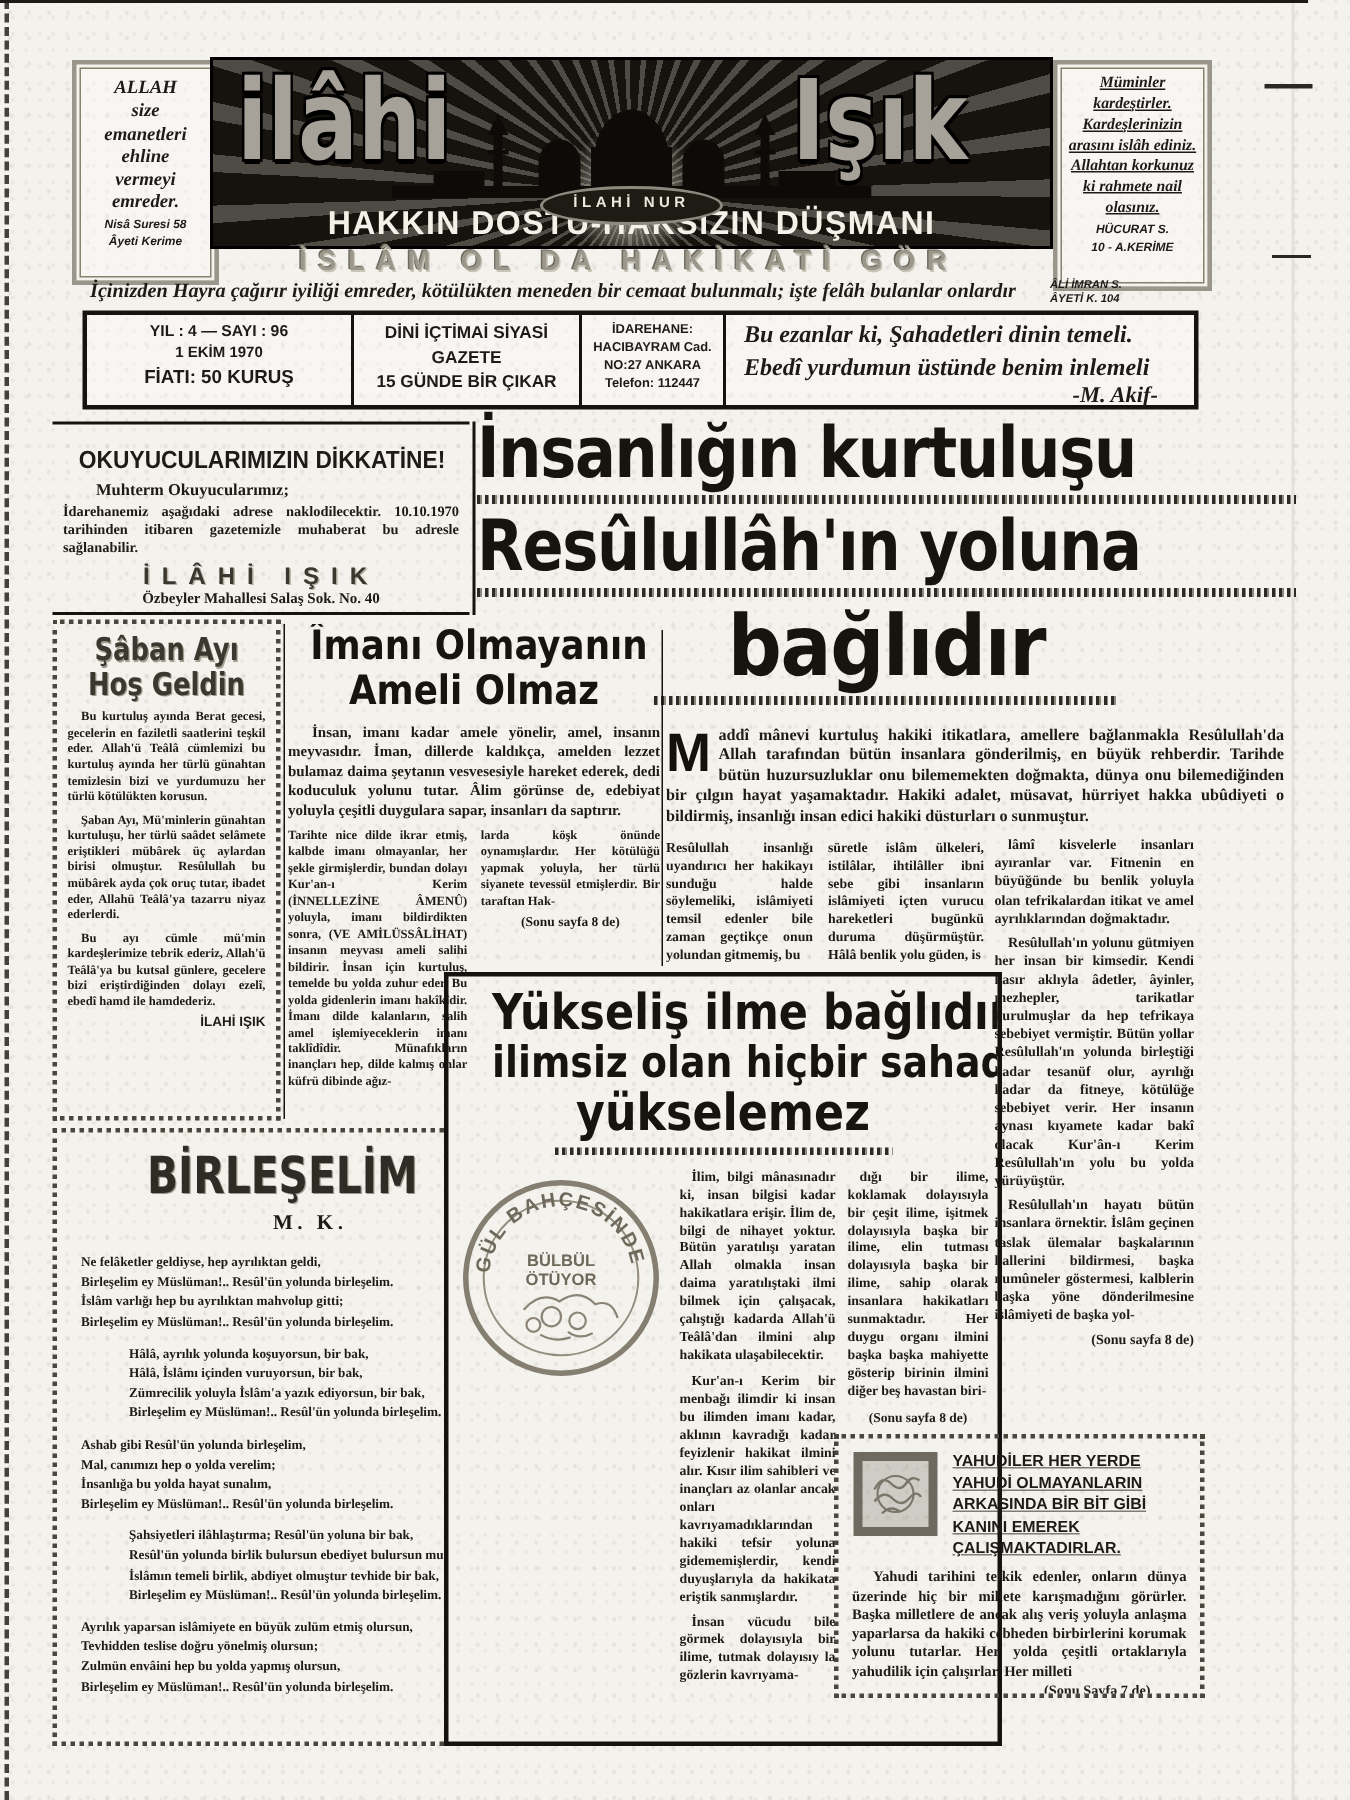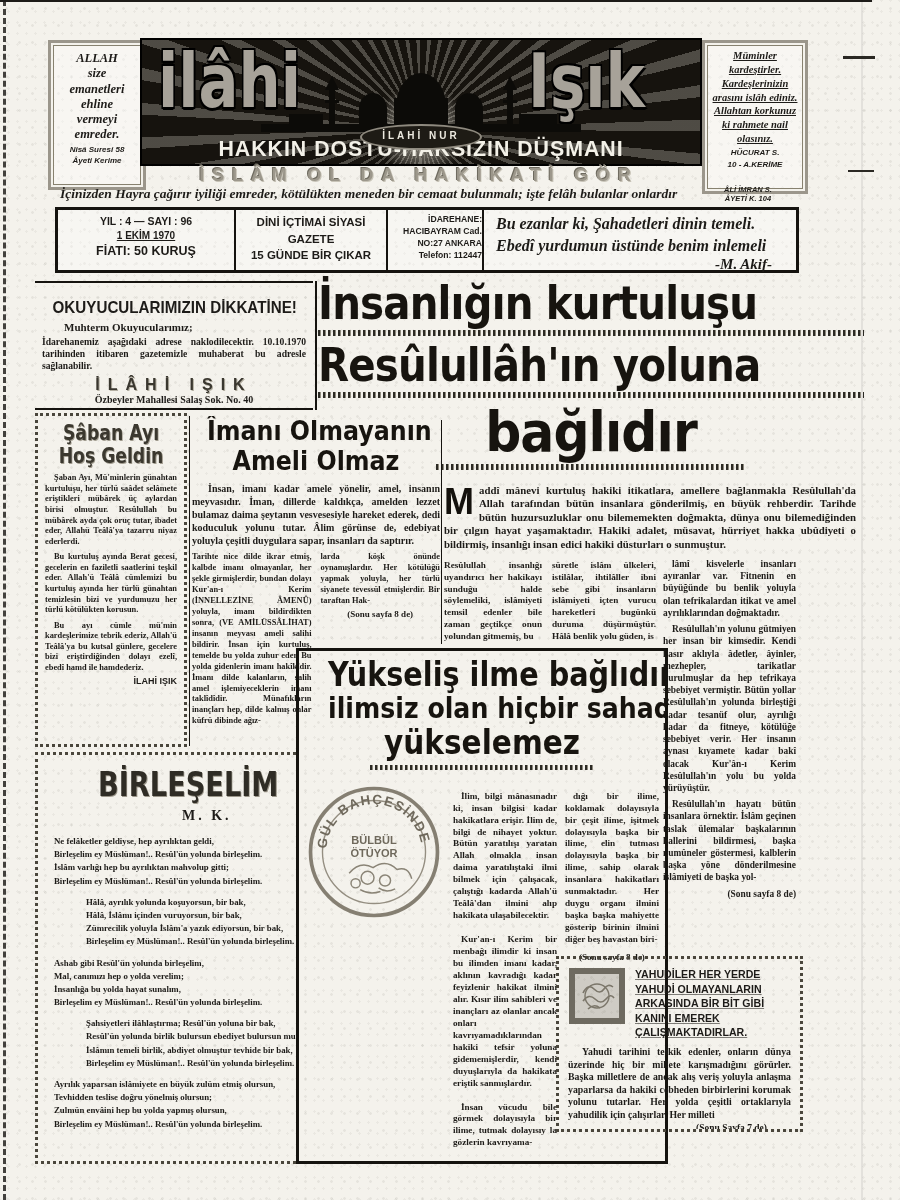--- a/index.html
+++ b/index.html
@@ -36,32 +36,32 @@
     font:bold 10px/20px "Liberation Sans",sans-serif;letter-spacing:3px;text-align:center;z-index:3;}
   .mh-mosque{position:absolute;left:119px;bottom:32px;z-index:1;}
   .mh-slogan{position:absolute;left:0;bottom:3px;width:100%;text-align:center;color:#f3f1e8;
     font:bold 22px/1.1 "Liberation Sans",sans-serif;letter-spacing:1px;z-index:2;transform:scaleX(.97);}
   .mh-slogan2{left:140px;top:165px;width:558px;text-align:center;color:#9c978b;
     font:bold 19px/1 "Liberation Sans",sans-serif;letter-spacing:8px;transform:scaleX(.96);
     text-shadow:1px 1px 0 #c8c4b8,-1px -1px 0 #6e6a5f;}
   .mh-right{left:702px;top:40px;width:92px;height:142px;padding:6px 4px 0;}
   .mh-right .txt{font:italic bold 10.5px/1.32 "Liberation Serif",serif;text-align:center;text-decoration:underline;}
   .hadith{left:60px;top:187px;width:634px;font:italic bold 13.5px/1 "Liberation Serif",serif;white-space:nowrap;}
-  .hadith-src{left:700px;top:185px;width:96px;font:bold italic 7.5px/1.25 "Liberation Sans",sans-serif;text-align:center;}
+  .hadith-src{left:700px;top:185px;width:96px;font:bold italic 7.5px/1.25 "Liberation Sans",sans-serif;}
   
   .info{left:55px;top:207px;width:738px;height:60px;border:3px solid #15130f;display:flex;background:rgba(255,255,255,.3);}
   .info>div{border-right:2px solid #15130f;box-sizing:border-box;}
   .info>div:last-child{border-right:none;}
   .i-c1{width:178px;text-align:center;padding-top:5px;font-family:"Liberation Sans",sans-serif;}
   .i-c1 .a{font:bold 10.5px/1.3 "Liberation Sans",sans-serif;}
-  .i-c1 .b{font:bold 10px/1.3 "Liberation Sans",sans-serif;text-decoration:underline;}
+  .i-c1 .b{font:bold 10px/1.3 "Liberation Sans",sans-serif;}
   .i-c1 .c{font:bold 12.5px/1.5 "Liberation Sans",sans-serif;}
   .i-c2{width:152px;text-align:center;padding-top:4px;}
   .i-c2 div{font:bold 11.5px/1.45 "Liberation Sans",sans-serif;}
-  .i-c3{width:96px;text-align:right;padding-top:4px;}
+  .i-c3{width:96px;text-align:center;padding-top:4px;}
   .i-c3 div{font:bold 8.6px/1.38 "Liberation Sans",sans-serif;}
   .i-c4{flex:1;padding:3px 10px 0 12px;}
   .i-c4 .v{font:italic bold 16px/1.35 "Liberation Serif",serif;white-space:nowrap;}
   .i-c4 .sig{text-align:right;font:italic bold 15px/1.1 "Liberation Serif",serif;padding-right:14px;}
   
   .ann{left:35px;top:281px;width:278px;height:129px;border-top:2px solid #15130f;border-bottom:2px solid #15130f;
     padding:15px 7px 0;box-sizing:border-box;overflow:hidden;}
   .ann-title{text-align:center;font:bold 16.5px/1.1 "Liberation Sans",sans-serif;transform:scaleX(.92);white-space:nowrap;}
   .ann-sal{font:bold 11px/1.2 "Liberation Serif",serif;margin:5px 0 2px 22px;}
   .ann-body{font:bold 9.6px/1.24 "Liberation Serif",serif;text-align:justify;}
@@ -109,21 +109,21 @@
   .yt1{font-size:33px;}
   .yt2{font-size:29px;}
   .yt3{font-size:34px;}
   .yuk-bar{width:225px;height:5px;margin:4px auto 9px;
     background:repeating-linear-gradient(90deg,#2c2a24 0 2px,#8d897d 2px 3px,rgba(0,0,0,0) 3px 5px);}
   .yuk-row{display:flex;gap:8px;}
   .stamp-cell{width:140px;flex:none;padding-top:4px;}
   .ycol{font:bold 9.2px/1.3 "Liberation Serif",serif;text-align:justify;}
   .ycol1{width:104px;flex:none;}
   .ycol2{flex:1;}
-  .ycol p{margin:12px 0 5px;text-indent:8px;font-family:Liberation Serif, serif;}
+  .ycol p{margin:0 0 5px;text-indent:8px;font-family:Liberation Serif, serif;}
   .y-cont{font:bold 9px/1.4 "Liberation Serif",serif;text-align:center;}
   
   .poem{left:35px;top:752px;width:261px;height:412px;border-left:3px dotted #4a463c;border-top:3px dotted #4a463c;
     border-bottom:3px dotted #4a463c;box-sizing:border-box;padding:12px 0 0 16px;overflow:hidden;}
   .poem-title{font:bold 34px/1 "DejaVu Sans",sans-serif;transform:scaleX(.8);transform-origin:left top;
     margin-left:44px;color:#2f2c25;text-shadow:1px 1px 0 #9b968a;white-space:nowrap;}
   .poem-author{font:bold 14px/1 "Liberation Serif",serif;letter-spacing:3px;margin:8px 0 12px 128px;}
   .stanza{margin-bottom:8px;}
   .stanza.ind{padding-left:32px;}
   .pline{font:bold 8.8px/1.5 "Liberation Serif",serif;white-space:nowrap;}
@@ -238,22 +238,22 @@
     <div class="hl-bar"></div>
     <div class="hl">Resûlullâh'ın yoluna</div>
     <div class="hl-bar"></div>
     <div class="hl hl3">bağlıdır</div>
     <div class="hl-bar hl-bar3"></div>
   </section>
 
   <aside class="abs saban">
     <div class="saban-title">Şâban Ayı</div>
     <div class="saban-title">Hoş Geldin</div>
+    <p>Bu kurtuluş ayında Berat gecesi, gecelerin en faziletli saatlerini teşkil eder. Allah'ü Teâlâ cümlemizi bu kurtuluş ayında her türlü günahtan temizlesin bizi ve yurdumuzu her türlü kötülükten korusun.</p>
     <p>Şaban Ayı, Mü'minlerin günahtan kurtuluşu, her türlü saâdet selâmete eriştikleri mübârek üç aylardan birisi olmuştur. Resûlullah bu mübârek ayda çok oruç tutar, ibadet eder, Allahü Teâlâ'ya tazarru niyaz ederlerdi.</p>
-    <p>Bu kurtuluş ayında Berat gecesi, gecelerin en faziletli saatlerini teşkil eder. Allah'ü Teâlâ cümlemizi bu kurtuluş ayında her türlü günahtan temizlesin bizi ve yurdumuzu her türlü kötülükten korusun.</p>
     <p>Bu ayı cümle mü'min kardeşlerimize tebrik ederiz, Allah'ü Teâlâ'ya bu kutsal günlere, gecelere bizi eriştirdiğinden dolayı ezelî, ebedî hamd ile hamdederiz.</p>
     <div class="saban-sig">İLAHİ IŞIK</div>
   </aside>
   <div class="abs vr" style="left:189px;top:416px;height:330px;width:1px;"></div>
 
   <section class="abs imani">
     <div class="im-t">Îmanı Olmayanın</div>
     <div class="im-t">Ameli Olmaz</div>
     <div class="im-lead">İnsan, imanı kadar amele yönelir, amel, insanın meyvasıdır. İman, dillerde kaldıkça, amelden lezzet bulamaz daima şeytanın vesvesesiyle hareket ederek, dedi koduculuk yolunu tutar. Âlim görünse de, edebiyat yoluyla çeşitli duygulara sapar, insanları da saptırır.</div>
     <div class="im-cols">

